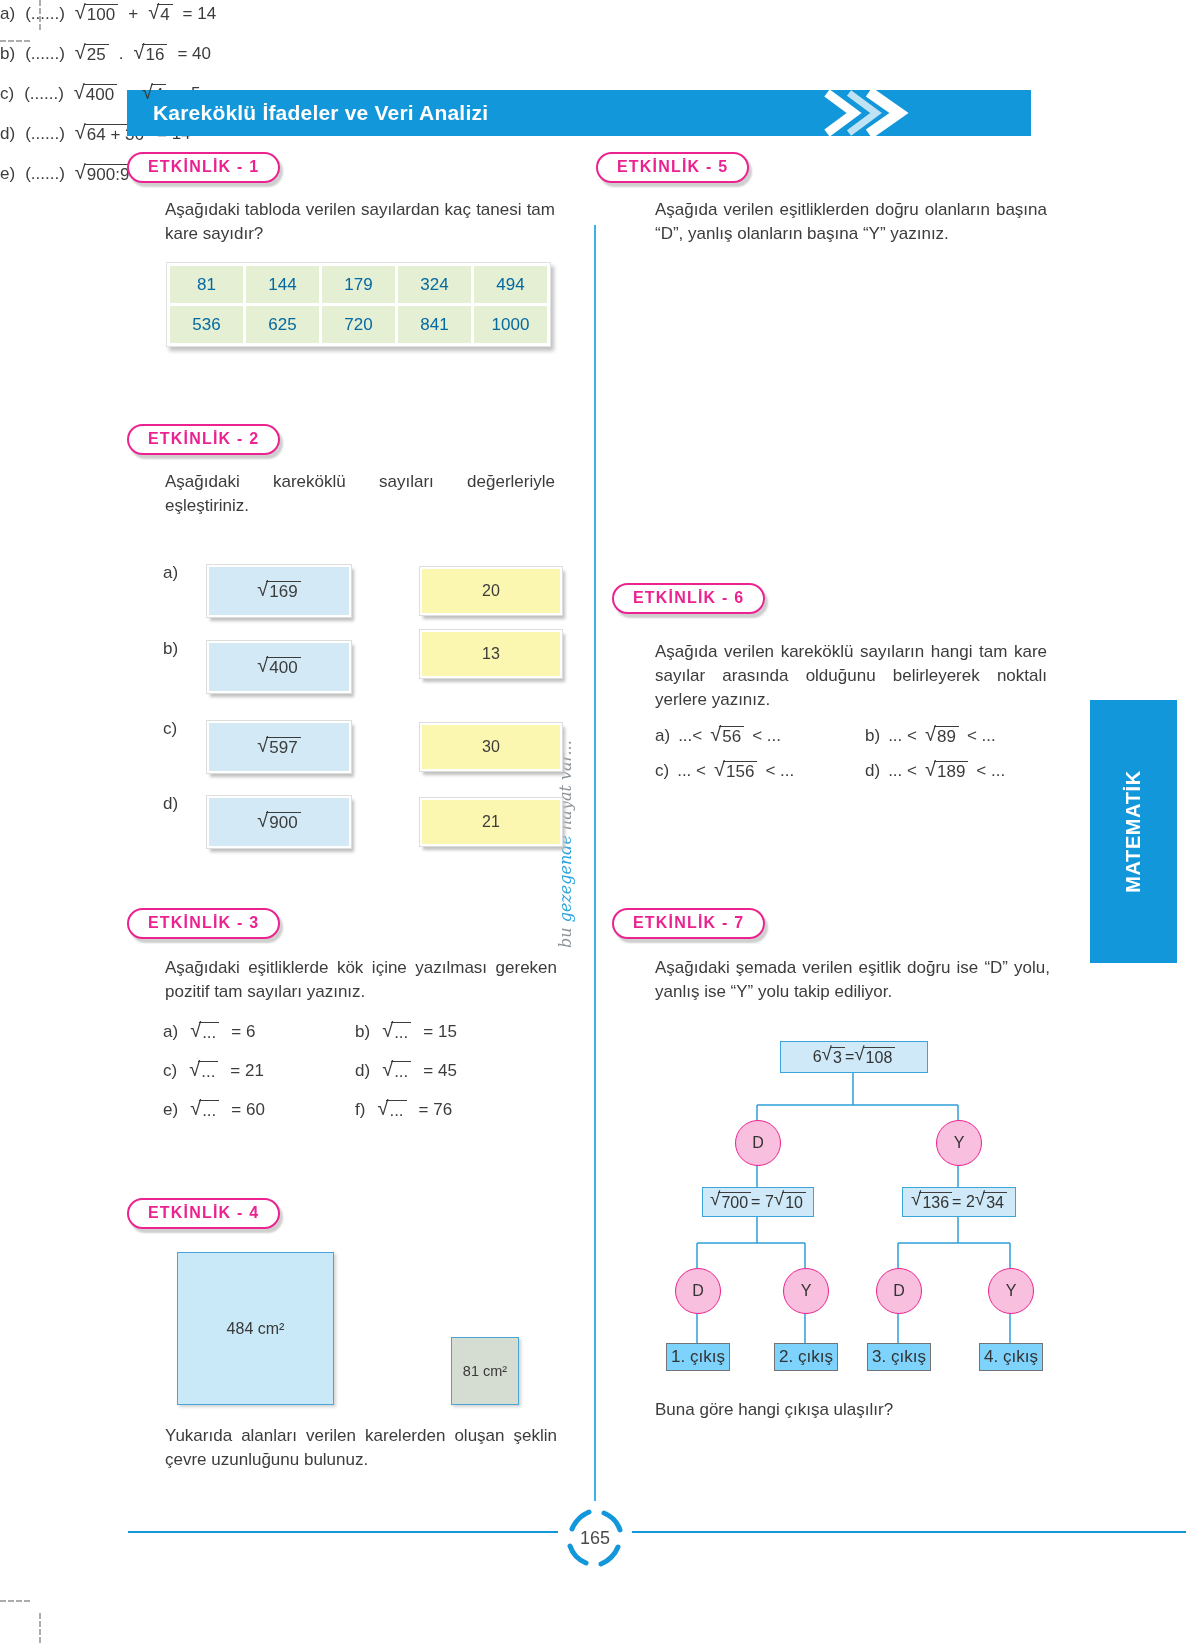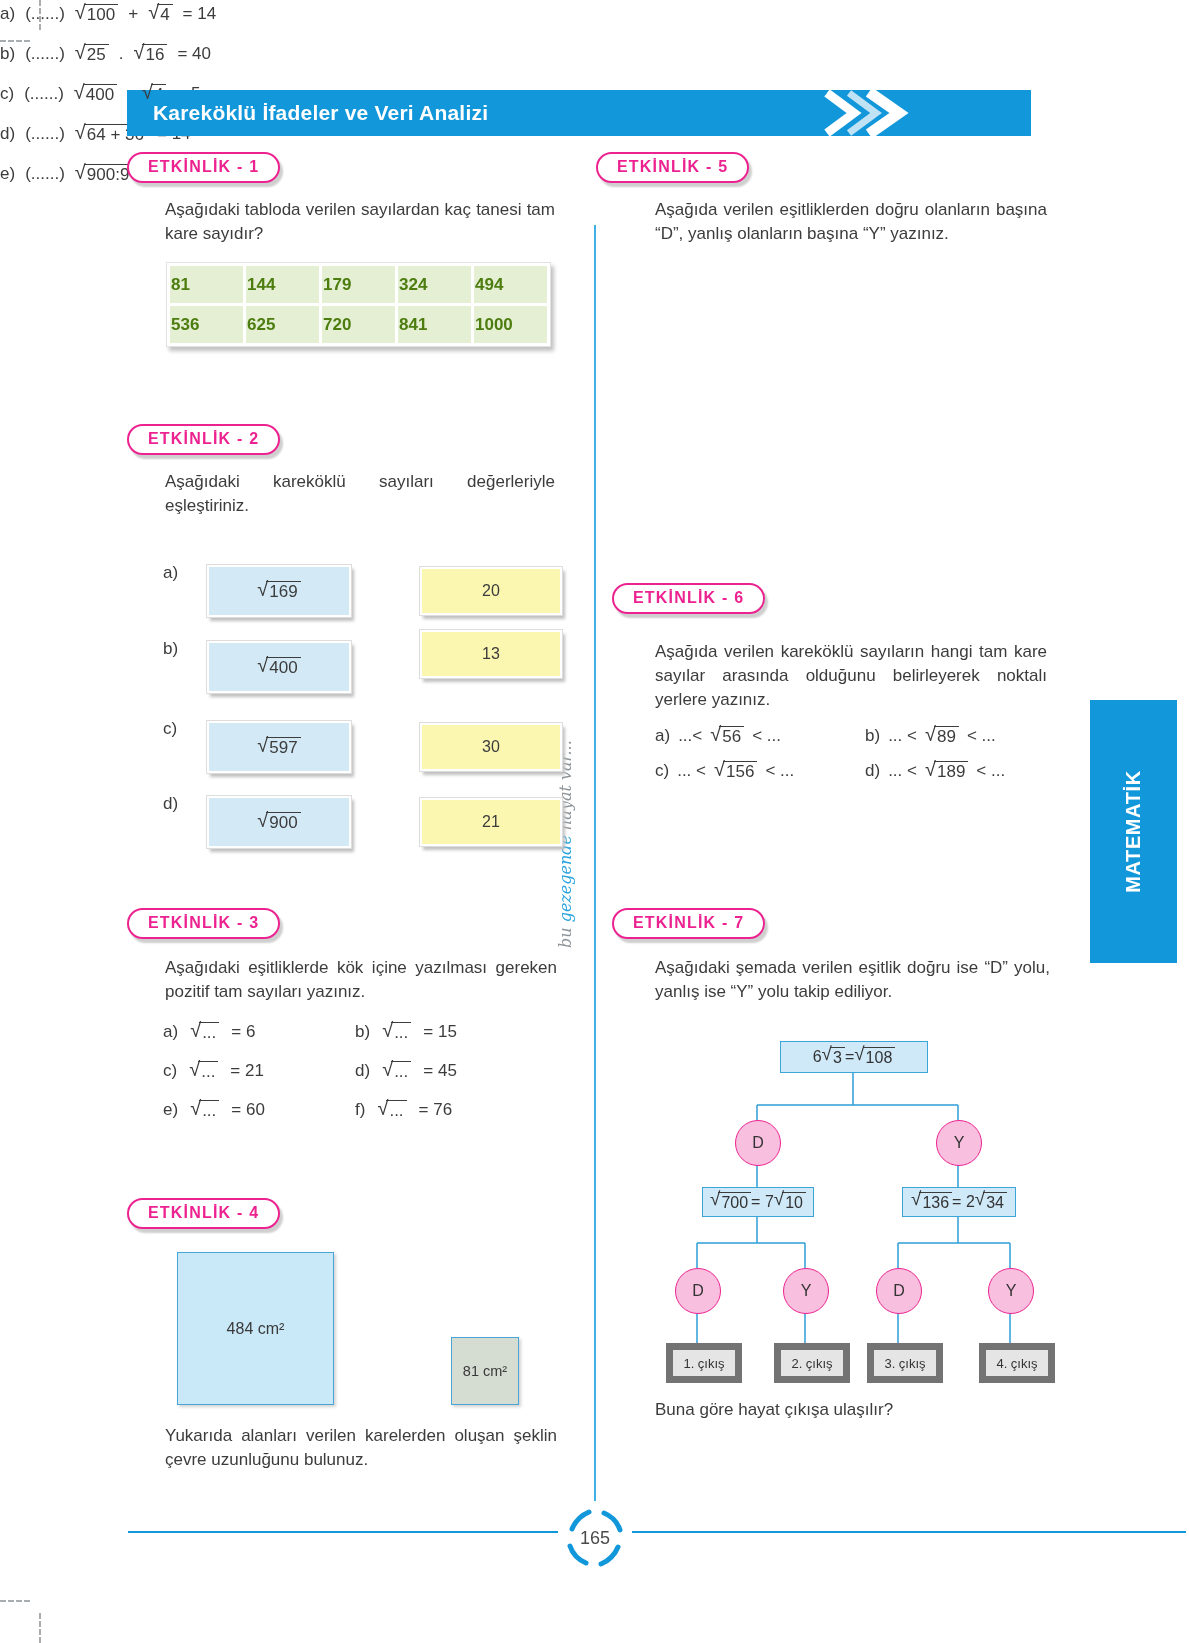--- a/index.html
+++ b/index.html
@@ -31,21 +31,21 @@
   .vtext .hl{color:#2aa4de;}
   
   .badge{position:absolute;background:#fff;border:2.5px solid #ec2290;border-radius:16px;
       padding:4px 19px 5px;color:#ec2290;font-weight:bold;font-size:16px;letter-spacing:1.2px;
       box-shadow:3px 4px 2px #cfcfcf;white-space:nowrap;}
   
   .para{position:absolute;font-size:17px;line-height:1.42;text-align:justify;color:#3c3c3c;}
   
   .num-table{position:absolute;left:166px;top:262px;border-collapse:separate;border-spacing:3px;
       background:#fff;box-shadow:3px 4px 4px #c2c2c2;border:1px solid #e2e2e2;}
-  .num-table td{width:71px;height:35px;background:#e4efd4;text-align:left;font-size:17px;color:#4d7c0f;font-weight:bold;}
+  .num-table td{width:71px;height:35px;background:#e4efd4;text-align:center;font-size:17px;color:#0369a1;}
   
   .sqrt{display:inline-flex;align-items:flex-start;line-height:1.1;}
   .sqrt .sg{font-size:1.18em;line-height:1;transform:translateY(-2px);margin-right:-2px;}
   .sqrt .rd{border-top:1.7px solid #3c3c3c;padding:1px 3px 0 3px;line-height:1.1;}
   
   .pair-label,.eq-label{font-size:17px;color:#3c3c3c;}
   .pair-label{position:absolute;left:163px;}
   .mbox{position:absolute;display:flex;align-items:center;justify-content:center;font-size:17px;}
   .mbox-blue{left:207px;width:140px;height:48px;background:#d3eaf6;border:2px solid #fff;
       box-shadow:0 0 0 1px #ddd, 3px 4px 3px #c0c0c0;}
@@ -67,23 +67,23 @@
   .sq-pink{left:155px;top:35px;width:119px;height:116px;background:#f8cbe4;}
   .sq-gray{left:274px;top:85px;width:66px;height:66px;background:#d5dcd2;font-size:14.5px!important;}
   
   .tree{position:absolute;left:630px;top:1035px;width:430px;height:350px;}
   .tree-lines{position:absolute;left:0;top:0;}
   .tree-box{position:absolute;background:#cfe9f8;border:1.5px solid #3ba4d9;display:flex;
       align-items:center;justify-content:center;font-size:16px;color:#333;}
   .tree-circle{position:absolute;width:44px;height:44px;border-radius:50%;background:#f8bfdf;
       border:1.6px solid #ec2290;display:flex;align-items:center;justify-content:center;
       font-size:16px;color:#333;}
-  .exit-box{position:absolute;top:308px;width:62px;height:26px;background:#e5e5e5;
-      border:7px solid #737373;display:flex;align-items:center;justify-content:center;
-      font-size:13px;color:#333;}
+  .exit-box{position:absolute;top:308px;width:62px;height:26px;background:#7dd3fc;
+      border:1px solid #737373;display:flex;align-items:center;justify-content:center;
+      font-size:17px;color:#333;}
 </style>
 </head>
 <body>
 
 <div class="crop-v" style="left:39px;top:0;"></div>
 <div class="crop-h" style="left:0;top:40px;"></div>
 <div class="crop-h" style="left:0;top:1600px;"></div>
 <div class="crop-v" style="left:39px;top:1613px;"></div>
 
 <div class="header">
@@ -111,21 +111,21 @@
 <div class="badge" style="left:612px;top:583px;">ETKİNLİK - 6</div>
 <div class="badge" style="left:612px;top:908px;text-align:center;">ETKİNLİK - 7</div>
 
 <div class="para" style="left:165px;top:198px;width:390px;">Aşağıdaki tabloda verilen sayılardan kaç tanesi tam kare sayıdır?</div>
 <div class="para" style="left:165px;top:470px;width:390px;">Aşağıdaki kareköklü sayıları değerleriyle eşleştiriniz.</div>
 <div class="para" style="left:165px;top:956px;width:392px;">Aşağıdaki eşitliklerde kök içine yazılması gereken pozitif tam sayıları yazınız.</div>
 <div class="para" style="left:165px;top:1424px;width:392px;">Yukarıda alanları verilen karelerden oluşan şeklin çevre uzunluğunu bulunuz.</div>
 <div class="para" style="left:655px;top:198px;width:392px;">Aşağıda verilen eşitliklerden doğru olanların başına “D”, yanlış olanların başına “Y” yazınız.</div>
 <div class="para" style="left:655px;top:640px;width:392px;">Aşağıda verilen kareköklü sayıların hangi tam kare sayılar arasında olduğunu belirleyerek noktalı yerlere yazınız.</div>
 <div class="para" style="left:655px;top:956px;width:395px;">Aşağıdaki şemada verilen eşitlik doğru ise “D” yolu, yanlış ise “Y” yolu takip ediliyor.</div>
-<div class="para" style="left:655px;top:1398px;width:395px;">Buna göre hayat çıkışa ulaşılır?</div>
+<div class="para" style="left:655px;top:1398px;width:395px;">Buna göre hangi çıkışa ulaşılır?</div>
 
 <table class="num-table">
     <tbody id="t1">
       <tr>
         <td>81</td>
         <td>144</td>
         <td>179</td>
         <td>324</td>
         <td>494</td>
       </tr>

